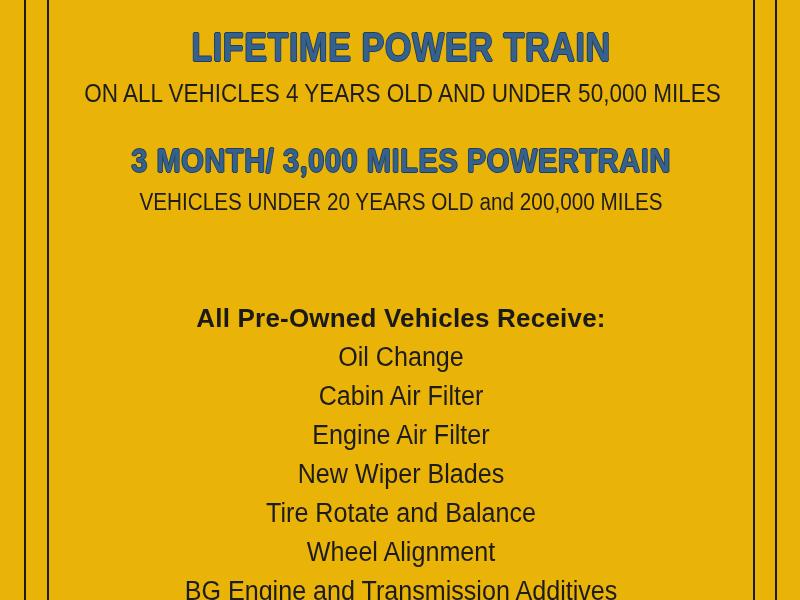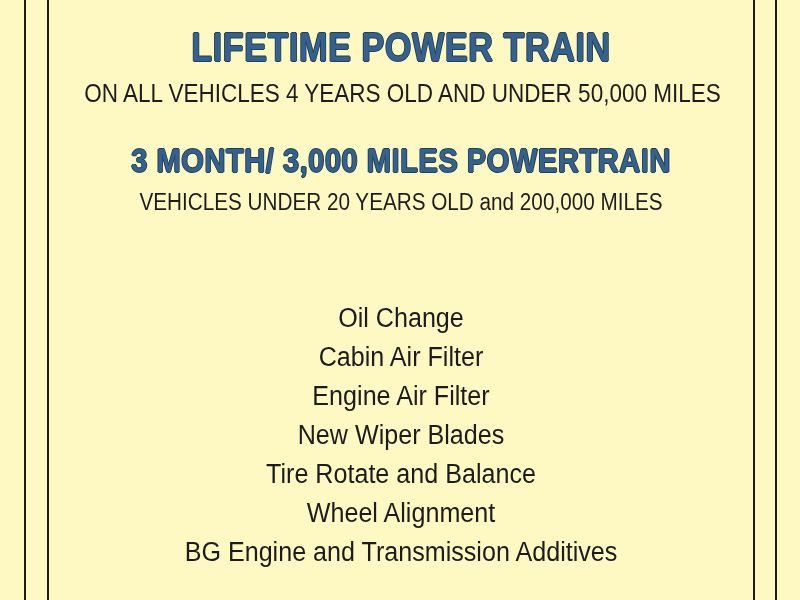--- a/index.html
+++ b/index.html
@@ -11,21 +11,21 @@
     height: 600px;
     background: #ffffff;
     font-family: "Liberation Sans", sans-serif;
     overflow: hidden;
   }
 
   #flyer {
     position: relative;
     width: 800px;
     height: 600px;
-    background: #fef9c3;
+    background: #eab308;
     overflow: hidden;
   }
 
   
   .rule {
     position: absolute;
     top: 0;
     width: 2px;
     height: 600px;
     background: #1b1b1b;
@@ -143,20 +143,21 @@
 
     <div id="title-1" class="headline">LIFETIME POWER TRAIN</div>
 
     <div id="subtitle-1" class="subline">ON ALL VEHICLES 4 YEARS OLD AND UNDER 50,000 MILES</div>
 
     <div id="title-2" class="headline">3 MONTH/ 3,000 MILES POWERTRAIN</div>
 
     <div id="subtitle-2" class="subline">VEHICLES UNDER 20 YEARS OLD and 200,000 MILES</div>
 
     <div id="services">
+      <div id="services-heading">All Pre-Owned Vehicles Receive:</div>
 
       <div class="service-item">Oil Change</div>
       <div class="service-item">Cabin Air Filter</div>
       <div class="service-item">Engine Air Filter</div>
       <div class="service-item">New Wiper Blades</div>
       <div class="service-item">Tire Rotate and Balance</div>
       <div class="service-item">Wheel Alignment</div>
       <div class="service-item">BG Engine and Transmission Additives</div>
     </div>
 

